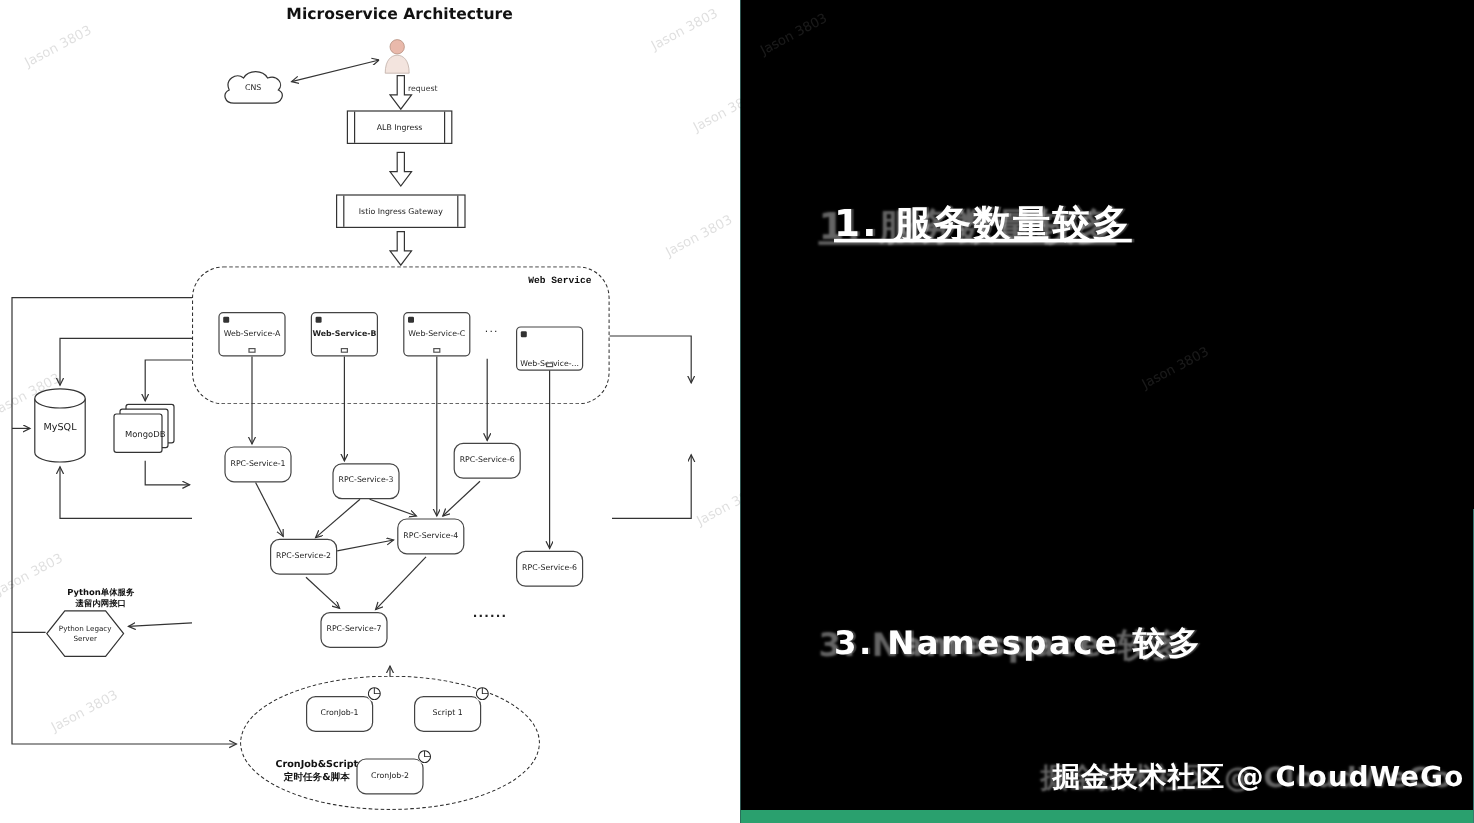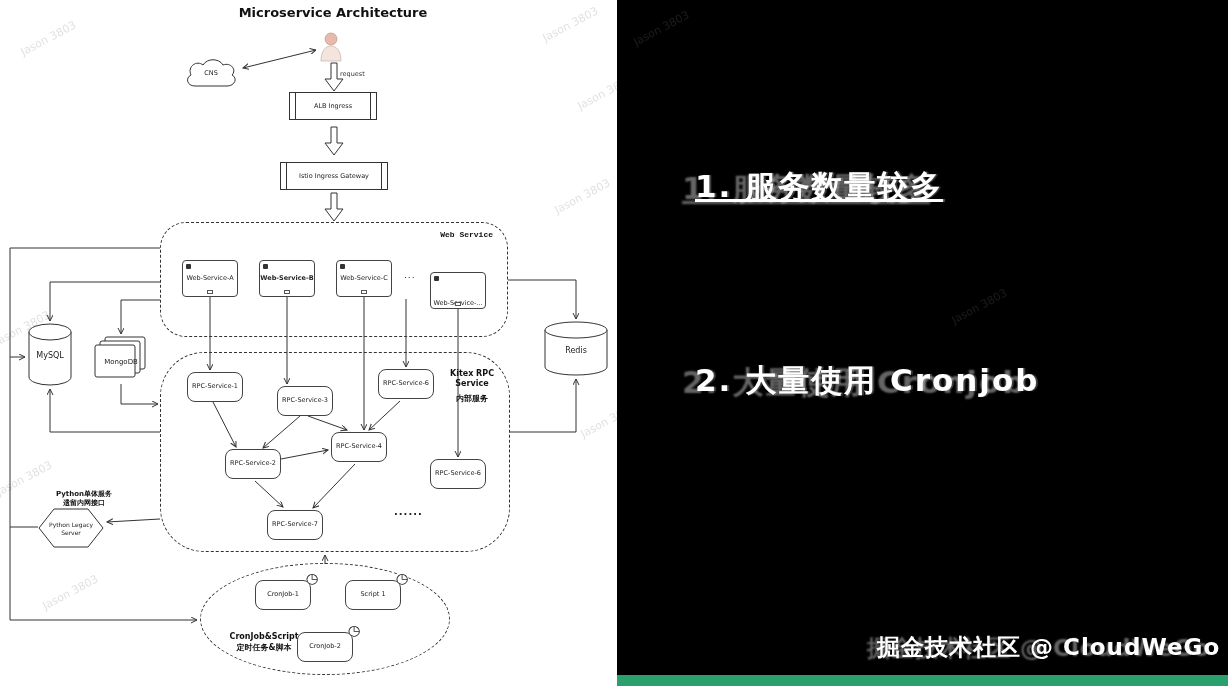--- a/index.html
+++ b/index.html
@@ -157,26 +157,20 @@
     <svg class="harrow" style="left:324px; top:192px;" viewBox="0 0 20 30">
         <path d="M7,1 L13,1 L13,17 L19,17 L10,29 L1,17 L7,17 Z" fill="#fff" stroke="#333"></path>
       </svg>
 
     <div class="process alb">ALB Ingress</div>
     <div class="process istio">Istio Ingress Gateway</div>
 
     <div class="group web-group">
       <span class="group-label">Web Service</span>
     </div>
-    <div class="group kitex-group">
-      <div class="kitex-label">
-        <div>Kitex RPC Service</div>
-        <div class="l2">内部服务</div>
-      </div>
-    </div>
     <div class="group cron-group"></div>
     <div class="cron-label">
       <div>CronJob&amp;Script</div>
       <div>定时任务&amp;脚本</div>
     </div>
 
     <div class="node webbox" style="left:182px; top:260px;">
       <span class="wicon-top"></span>
       <span>Web-Service-A</span>
       <span class="wicon-bot"></span>
@@ -205,27 +199,20 @@
       </svg>
       <span class="lbl">MySQL</span>
     </div>
     <div class="db mongo">
       <svg width="54" height="46" viewBox="0 0 54 46">
         <rect x="11" y="1" width="40" height="32" rx="2" fill="#fff" stroke="#333"></rect>
         <rect x="6" y="5" width="40" height="32" rx="2" fill="#fff" stroke="#333"></rect>
         <rect x="1" y="9" width="40" height="32" rx="2" fill="#fff" stroke="#333"></rect>
       </svg>
       <span class="lbl">MongoDB</span>
-    </div>
-    <div class="db redis">
-      <svg width="64" height="56" viewBox="0 0 64 56">
-        <path d="M1,9 L1,46 A31,8 0 0 0 63,46 L63,9" fill="#fff" stroke="#333"></path>
-        <ellipse cx="32" cy="9" rx="31" ry="8" fill="#fff" stroke="#333"></ellipse>
-      </svg>
-      <span class="lbl">Redis</span>
     </div>
 
     <div class="node rpcbox" style="left:187px; top:372px;">RPC-Service-1</div>
     <div class="node rpcbox" style="left:277px; top:386px;">RPC-Service-3</div>
     <div class="node rpcbox" style="left:378px; top:369px;">RPC-Service-6</div>
     <div class="node rpcbox" style="left:331px; top:432px;">RPC-Service-4</div>
     <div class="node rpcbox" style="left:225px; top:449px;">RPC-Service-2</div>
     <div class="node rpcbox" style="left:430px; top:459px;">RPC-Service-6</div>
     <div class="node rpcbox" style="left:267px; top:510px;">RPC-Service-7</div>
     <span class="dots-rpc">......</span>
@@ -259,20 +246,20 @@
     <span class="wm wm3">Jason 3803</span>
     <span class="wm wm4">Jason 3803</span>
     <span class="wm wm5">Jason 3803</span>
     <span class="wm wm6">Jason 3803</span>
     <span class="wm wm7">Jason 3803</span>
     <span class="wm wm8">Jason 3803</span>
   </div>
 
   <div class="pane-right">
     <div class="point p1">1. 服务数量较多</div>
-    <div class="point p2">2. 大量使用 Cronjob</div>
+    <div class="point p3">3. Namespace 较多</div>
     <div class="slide-footer">掘金技术社区 @ CloudWeGo</div>
     <div class="accent-bar" style="background: rgb(42, 160, 110);"></div>
     <span class="wm wm-dark wm9">Jason 3803</span>
     <span class="wm wm-dark wm10">Jason 3803</span>
   </div>
 
 </div>
 
 </body></html>

